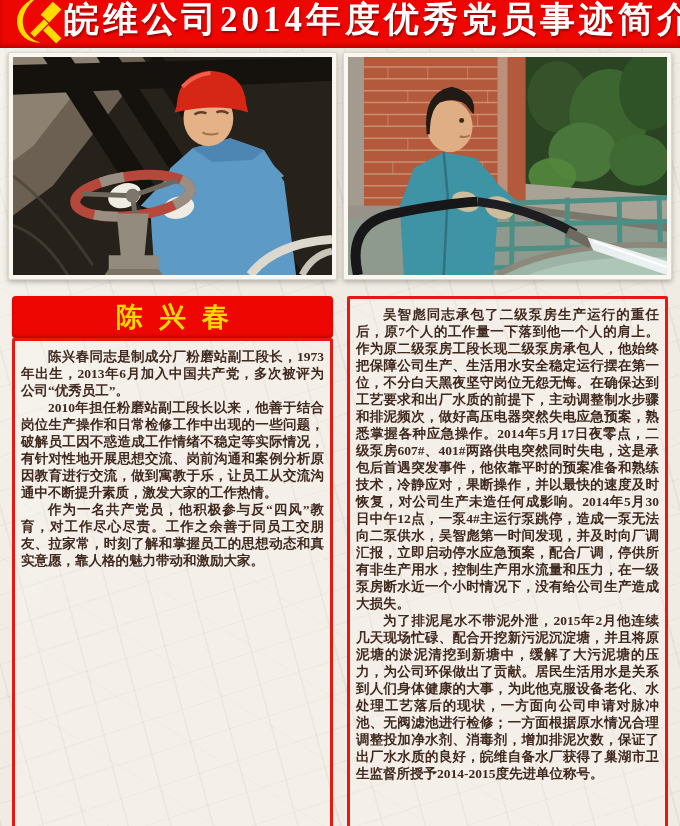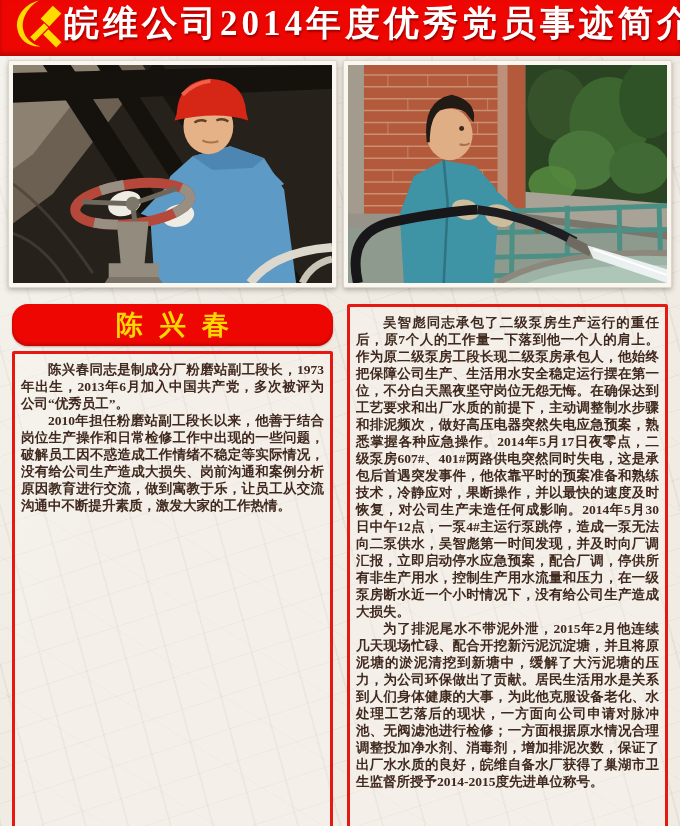--- a/index.html
+++ b/index.html
@@ -7,47 +7,46 @@
     width:680px;height:826px;overflow:hidden;
     background-color:#f0ece4;
     background-image:
       linear-gradient(115deg, rgba(255,255,255,.4) 0%, rgba(255,255,255,0) 35%),
       repeating-linear-gradient(75deg, rgba(150,140,122,.10) 0 2px, rgba(0,0,0,0) 2px 41px),
       repeating-linear-gradient(-18deg, rgba(150,140,122,.09) 0 1px, rgba(0,0,0,0) 1px 33px),
       repeating-linear-gradient(32deg, rgba(170,160,140,.07) 0 1px, rgba(0,0,0,0) 1px 57px);
     font-family:"Liberation Serif","DejaVu Serif",serif;
   }
   .banner{
-    height:56px;background:#ee0702;display:flex;align-items:center;
+    height:48px;background:#ee0702;display:flex;align-items:center;
     padding:0 10px 8px 12px;box-sizing:border-box;
     box-shadow:inset 0 -3px 4px rgba(120,0,0,.45);
   }
   .banner .emblem{width:52px;height:52px;flex:0 0 auto;}
   .banner h1{
     flex:1;margin:0;text-align:center;color:#ffffff;
     font-size:35px;font-weight:bold;letter-spacing:4px;line-height:58px;
     text-shadow:1px 2px 2px rgba(110,0,0,.65);
     white-space:nowrap;
   }
   .photos{display:flex;gap:6px;padding:4px 8px 0 8px;}
   .frame{
     flex:1;height:228px;background:#faf7f1;padding:4px;box-sizing:border-box;
     border:1px solid #ddd6c9;border-radius:2px;
     box-shadow:0 2px 5px rgba(60,50,40,.35);
   }
   .frame svg{width:100%;height:100%;display:block;}
   .columns{display:flex;gap:14px;padding:0 12px;margin-top:16px;}
   .col{flex:1;min-width:0;}
   .name-banner{
-    height:42px;background:#ee0702;border-radius:16px;
+    height:42px;background:#ee0702;border-radius:4px;
     display:flex;align-items:center;justify-content:center;
     color:#ffd800;font-size:27px;font-weight:bold;
     letter-spacing:16px;text-indent:16px;
     box-shadow:inset 0 -2px 3px rgba(120,0,0,.4), 0 1px 2px rgba(90,20,10,.3);
-    margin-bottom:5px;
   }
   .bio{
     height:590px;border:3px solid #e51911;border-radius:2px;
     padding:7px 6px;box-sizing:border-box;overflow:hidden;
     background:rgba(255,253,248,.25);
   }
   .bio p{
     margin:0;text-indent:2em;text-align:justify;
     font-size:13.5px;line-height:17px;font-weight:bold;color:#40291f;
   }
@@ -162,21 +161,22 @@
       <line x1="246" y1="186" x2="320" y2="212" stroke="#ffffff" stroke-width="2"></line>
     </svg>
   </div>
 </div>
 
 <div class="columns">
   <div class="col">
     <div class="name-banner">陈兴春</div>
     <div class="bio">
       <p>陈兴春同志是制成分厂粉磨站副工段长，1973年出生，2013年6月加入中国共产党，多次被评为公司“优秀员工”。</p>
-      <p>2010年担任粉磨站副工段长以来，他善于结合岗位生产操作和日常检修工作中出现的一些问题，破解员工因不惑造成工作情绪不稳定等实际情况，没有给公司生产造成大损失、岗前沟通和案例分析原因教育进行交流，做到寓教于乐，让员工从交流沟通中不断提升素质，激发大家的工作热情。</p>
+      <p>2010年担任粉磨站副工段长以来，他善于结合岗位生产操作和日常检修工作中出现的一些问题，破解员工因不惑造成工作情绪不稳定等实际情况，有针对性地开展思想交流、岗前沟通和案例分析原因教育进行交流，做到寓教于乐，让员工从交流沟通中不断提升素质，激发大家的工作热情。</p>
+      <p>作为一名共产党员，他积极参与反“四风”教育，对工作尽心尽责。工作之余善于同员工交朋友、拉家常，时刻了解和掌握员工的思想动态和真实意愿，靠人格的魅力带动和激励大家。</p>
     </div>
   </div>
   <div class="col">
     <div class="bio">
       <p>吴智彪同志承包了二级泵房生产运行的重任后，原7个人的工作量一下落到他一个人的肩上。作为原二级泵房工段长现二级泵房承包人，他始终把保障公司生产、生活用水安全稳定运行摆在第一位，不分白天黑夜坚守岗位无怨无悔。在确保达到工艺要求和出厂水质的前提下，主动调整制水步骤和排泥频次，做好高压电器突然失电应急预案，熟悉掌握各种应急操作。2014年5月17日夜零点，二级泵房607#、401#两路供电突然同时失电，这是承包后首遇突发事件，他依靠平时的预案准备和熟练技术，冷静应对，果断操作，并以最快的速度及时恢复，对公司生产未造任何成影响。2014年5月30日中午12点，一泵4#主运行泵跳停，造成一泵无法向二泵供水，吴智彪第一时间发现，并及时向厂调汇报，立即启动停水应急预案，配合厂调，停供所有非生产用水，控制生产用水流量和压力，在一级泵房断水近一个小时情况下，没有给公司生产造成大损失。</p>
       <p>为了排泥尾水不带泥外泄，2015年2月他连续几天现场忙碌、配合开挖新污泥沉淀塘，并且将原泥塘的淤泥清挖到新塘中，缓解了大污泥塘的压力，为公司环保做出了贡献。居民生活用水是关系到人们身体健康的大事，为此他克服设备老化、水处理工艺落后的现状，一方面向公司申请对脉冲池、无阀滤池进行检修；一方面根据原水情况合理调整投加净水剂、消毒剂，增加排泥次数，保证了出厂水水质的良好，皖维自备水厂获得了巢湖市卫生监督所授予2014-2015度先进单位称号。</p>
     </div>
   </div>
 </div>
 

